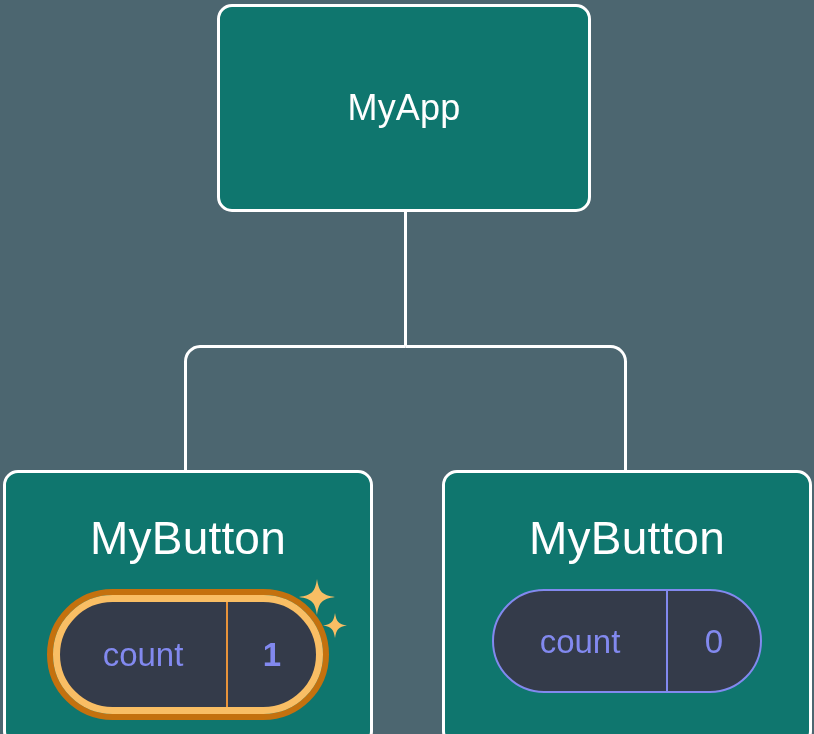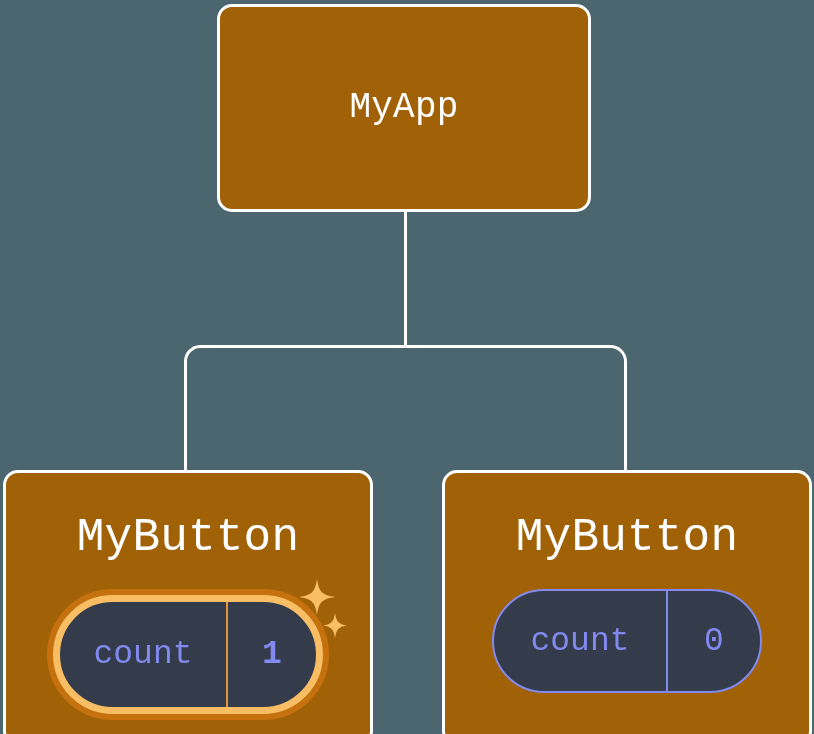--- a/index.html
+++ b/index.html
@@ -26,27 +26,26 @@
     top: 0;
     width: 814px;
     height: 734px;
     pointer-events: none;
   }
 
   
   .node {
     position: absolute;
     box-sizing: border-box;
-    background: #a16207;
+    background: #0f766e;
     border: 3px solid #ffffff;
     border-radius: 15px;
     display: flex;
     flex-direction: column;
     align-items: center;
-    font-family: Liberation Mono, monospace;
   }
   .node-root {
     left: 217px;
     top: 4px;
     width: 374px;
     height: 208px;
     justify-content: center;
   }
   .node-child {
     height: 276px;

